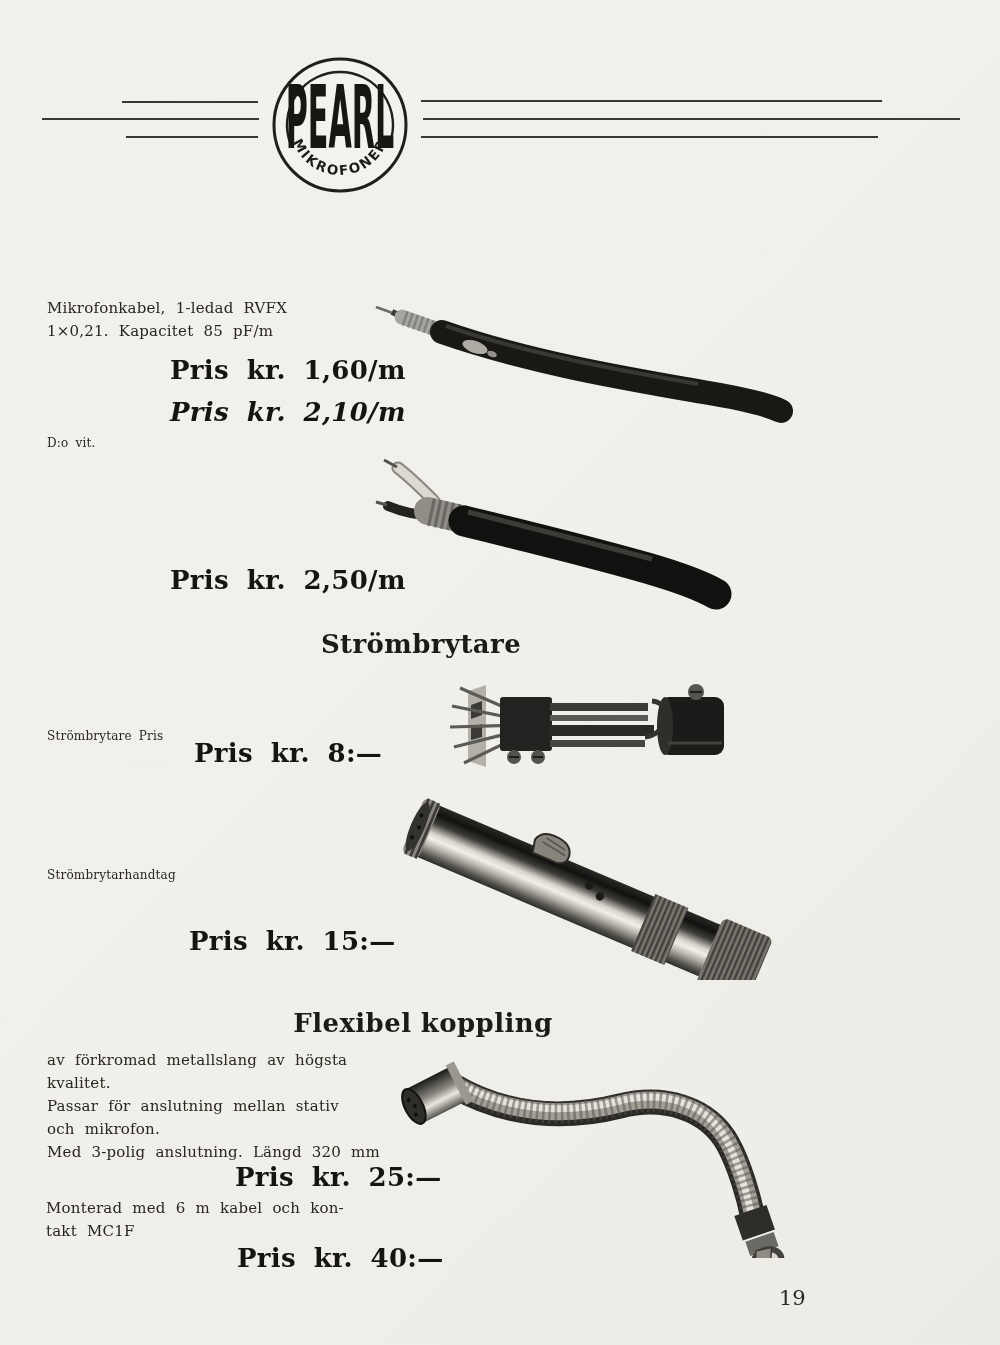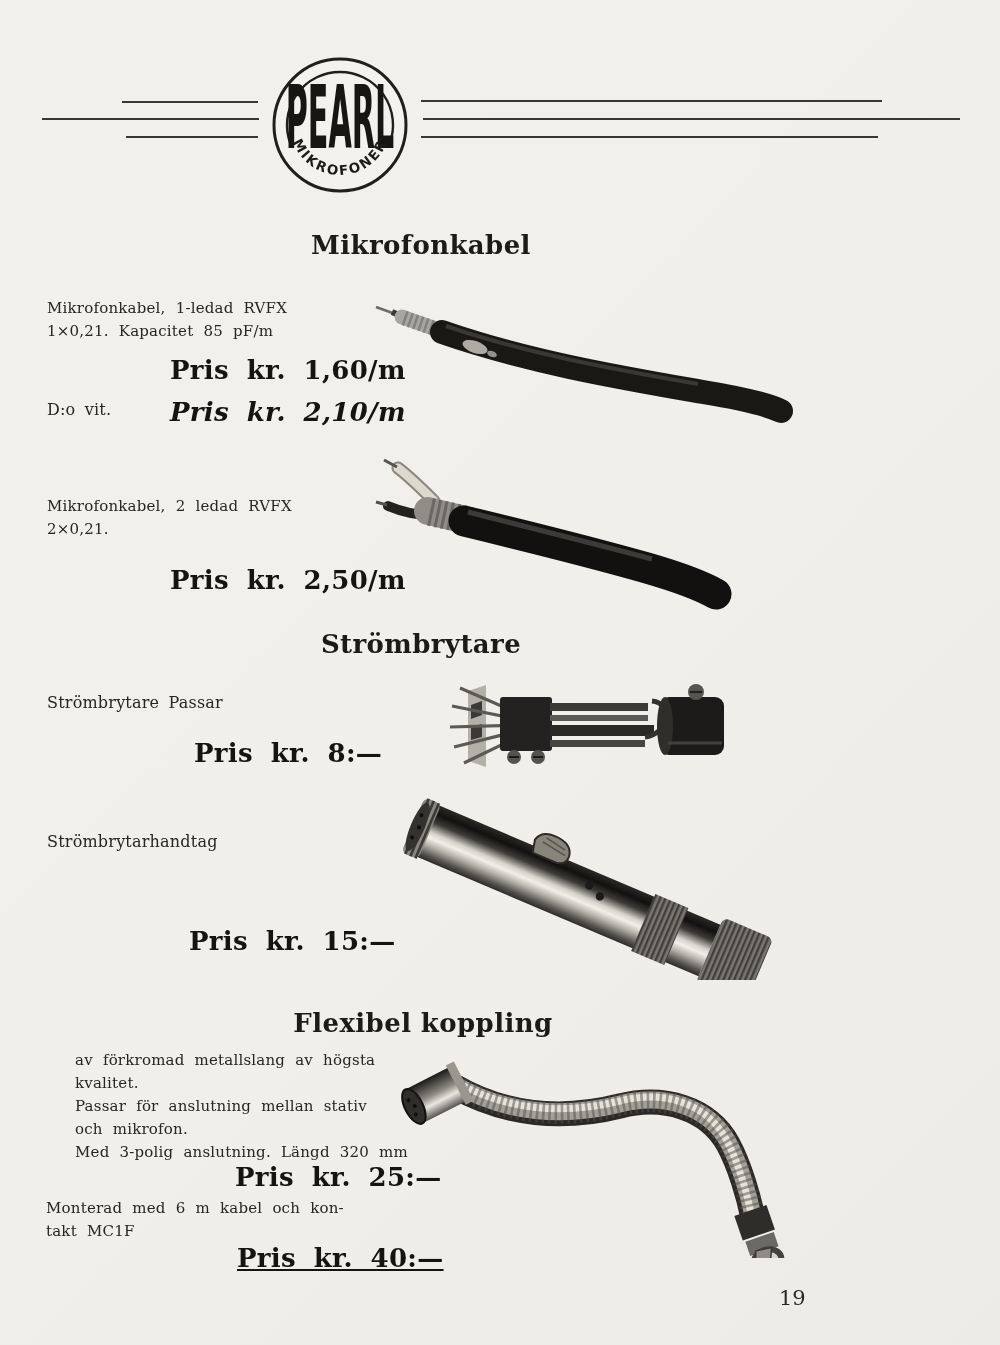--- a/index.html
+++ b/index.html
@@ -15,22 +15,22 @@
   .orn-line{position:absolute;height:2px;background:#3a3833;}
   .heading{
     position:absolute;font-weight:bold;font-size:26px;letter-spacing:0.4px;
     transform:translateX(-50%);white-space:nowrap;color:#1d1b18;
   }
   .desc{
     position:absolute;font-size:15px;line-height:23px;letter-spacing:0.2px;
     word-spacing:0.34em;white-space:pre-line;color:#28261f;
   }
   .label{
-    position:absolute;font-size:16px;letter-spacing:0.2px;word-spacing:0.25em;
-    white-space:nowrap;color:#28261f;
+    position:absolute;font-size:12px;letter-spacing:0.2px;word-spacing:0.25em;
+    white-space:nowrap;color:#28261f;margin-top:36px;
   }
   .price{
     position:absolute;font-weight:bold;font-size:26px;letter-spacing:0.3px;
     word-spacing:0.32em;white-space:nowrap;color:#161411;
   }
   .photo{position:absolute;}
   .pagenum{position:absolute;font-size:21px;color:#2a2822;margin-top:20px;}
   svg text{font-family:"DejaVu Sans","Liberation Sans",sans-serif;}
 </style>
 </head>
@@ -52,59 +52,56 @@
     <path d="M 23.2,91.1 A 53,53 0 1 1 122.8,91.1" fill="none" stroke="#211f1c" stroke-width="2.4"></path>
     <g transform="translate(73,73) scale(0.52,1.5)">
       <text x="0" y="15" text-anchor="middle" font-size="58" font-weight="bold" fill="#171613">PEARL</text>
     </g>
     <path id="logoArc" d="M 23,73 A 50,50 0 0 0 123,73" fill="none"></path>
     <text font-size="13.5" font-weight="bold" letter-spacing="2" fill="#1c1b19">
       <textPath href="#logoArc" startOffset="50%" text-anchor="middle">MIKROFONER</textPath>
     </text>
   </svg>
 
-  <div class="heading" style="left:421px;top:230px;">Mikrofonkabel</div>
 
   <div class="desc" style="left:47px;top:297px;width:330px;">Mikrofonkabel, 1-ledad RVFX
 1×0,21. Kapacitet 85 pF/m</div>
   <div class="price" style="left:170px;top:355px;">Pris kr. 1,60/m</div>
 
   <div class="label" style="left:47px;top:400px;">D:o vit.</div>
   <div class="price" style="left:170px;top:397px;font-style:italic;">Pris kr. 2,10/m</div>
 
   <svg class="photo" style="left:368px;top:292px;" width="430" height="140" viewBox="0 0 430 140">
     <line x1="8" y1="15" x2="30" y2="23" stroke="#6b6b68" stroke-width="2.5"></line>
     <line x1="24" y1="20" x2="40" y2="27" stroke="#3a3a38" stroke-width="6"></line>
     <line x1="34" y1="25" x2="82" y2="42" stroke="#a8a6a0" stroke-width="15" stroke-linecap="round"></line>
     <line x1="36" y1="26" x2="80" y2="41" stroke="#75736d" stroke-width="15" stroke-dasharray="2.5 3" opacity="0.7"></line>
     <path d="M74,40 C160,70 255,86 335,100 C372,106 398,112 413,119" stroke="#191815" stroke-width="24" fill="none" stroke-linecap="round"></path>
     <path d="M78,34 C160,62 250,78 330,92" stroke="#4c4a45" stroke-width="4" fill="none" opacity="0.65"></path>
     <ellipse cx="107" cy="55" rx="13" ry="6" fill="#c9c6be" opacity="0.85" transform="rotate(19 107 55)"></ellipse>
     <ellipse cx="124" cy="62" rx="5" ry="3" fill="#b4b1a9" opacity="0.8" transform="rotate(19 124 62)"></ellipse>
   </svg>
 
-  <div class="desc" style="left:47px;top:495px;width:330px;">Mikrofonkabel, 2 ledad RVFX
-2×0,21.</div>
   <div class="price" style="left:170px;top:565px;">Pris kr. 2,50/m</div>
 
   <svg class="photo" style="left:372px;top:455px;" width="365" height="155" viewBox="0 0 365 155">
     <path d="M62,46 C48,32 38,22 26,13" stroke="#8a8880" stroke-width="13" fill="none" stroke-linecap="round"></path>
     <path d="M62,46 C48,32 38,22 26,13" stroke="#ddd9cf" stroke-width="9" fill="none" stroke-linecap="round"></path>
     <line x1="25" y1="12" x2="12" y2="5" stroke="#55534f" stroke-width="3"></line>
     <path d="M58,60 C42,60 28,56 16,51" stroke="#23221f" stroke-width="10" fill="none" stroke-linecap="round"></path>
     <line x1="15" y1="50" x2="4" y2="47" stroke="#55534f" stroke-width="3"></line>
     <line x1="56" y1="56" x2="98" y2="66" stroke="#8f8d85" stroke-width="28" stroke-linecap="round"></line>
     <line x1="58" y1="57" x2="96" y2="65" stroke="#565450" stroke-width="28" stroke-dasharray="3 3.5" opacity="0.65"></line>
     <path d="M92,66 C150,80 215,96 275,113 C306,122 330,131 344,139" stroke="#121110" stroke-width="31" fill="none" stroke-linecap="round"></path>
     <path d="M96,57 C155,72 220,88 280,104" stroke="#4f4d48" stroke-width="5" fill="none" opacity="0.7"></path>
   </svg>
 
   <div class="heading" style="left:421px;top:629px;">Strömbrytare</div>
 
-  <div class="label" style="left:47px;top:693px;">Strömbrytare Passar</div>
+  <div class="label" style="left:47px;top:693px;">Strömbrytare Pris</div>
   <div class="price" style="left:194px;top:738px;">Pris kr. 8:—</div>
 
   <svg class="photo" style="left:440px;top:675px;" width="300" height="105" viewBox="0 0 300 105">
     <polygon points="28,16 46,10 46,92 28,86" fill="#b3b0a8"></polygon>
     <polygon points="31,30 42,26 42,40 31,44" fill="#3c3a36"></polygon>
     <polygon points="31,52 42,49 42,62 31,65" fill="#3c3a36"></polygon>
     <g stroke="#5c5a55" stroke-width="3.2">
       <line x1="82" y1="40" x2="20" y2="13"></line>
       <line x1="82" y1="45" x2="12" y2="31"></line>
       <line x1="82" y1="50" x2="10" y2="52"></line>
@@ -164,30 +161,30 @@
       <circle cx="186" cy="15" r="4.2" fill="#1c1b19"></circle>
       <circle cx="200" cy="21" r="4.2" fill="#1c1b19"></circle>
       <rect x="250" y="-3" width="36" height="62" fill="url(#knurl)"></rect>
       <rect x="322" y="-8" width="54" height="72" rx="6" fill="url(#knurl)"></rect>
       <path d="M330,62 l0,20 l16,0 l0,-11 q9,2 13,-3 l0,-6 z" fill="#45433f"></path>
     </g>
   </svg>
 
   <div class="heading" style="left:423px;top:1008px;">Flexibel koppling</div>
 
-  <div class="desc" style="left:47px;top:1049px;width:335px;margin-left:28px;">av förkromad metallslang av högsta
+  <div class="desc" style="left:47px;top:1049px;width:335px;">av förkromad metallslang av högsta
 kvalitet.
 Passar för anslutning mellan stativ
 och mikrofon.
 Med 3-polig anslutning. Längd 320 mm</div>
   <div class="price" style="left:235px;top:1162px;">Pris kr. 25:—</div>
 
   <div class="desc" style="left:46px;top:1197px;width:335px;">Monterad med 6 m kabel och kon-
 takt MC1F</div>
-  <div class="price" style="left:237px;top:1243px;text-decoration:underline;">Pris kr. 40:—</div>
+  <div class="price" style="left:237px;top:1243px;">Pris kr. 40:—</div>
 
   <svg class="photo" style="left:396px;top:1038px;" width="425" height="220" viewBox="0 0 425 220">
     <defs>
       <linearGradient id="gnG" x1="0" y1="0" x2="0" y2="1">
         <stop offset="0" stop-color="#1b1a18"></stop>
           <stop offset="0.45" stop-color="#8d8a83"></stop>
         <stop offset="0.68" stop-color="#eae7df"></stop>
           <stop offset="1" stop-color="#55534e"></stop>
       </linearGradient>
     </defs>

